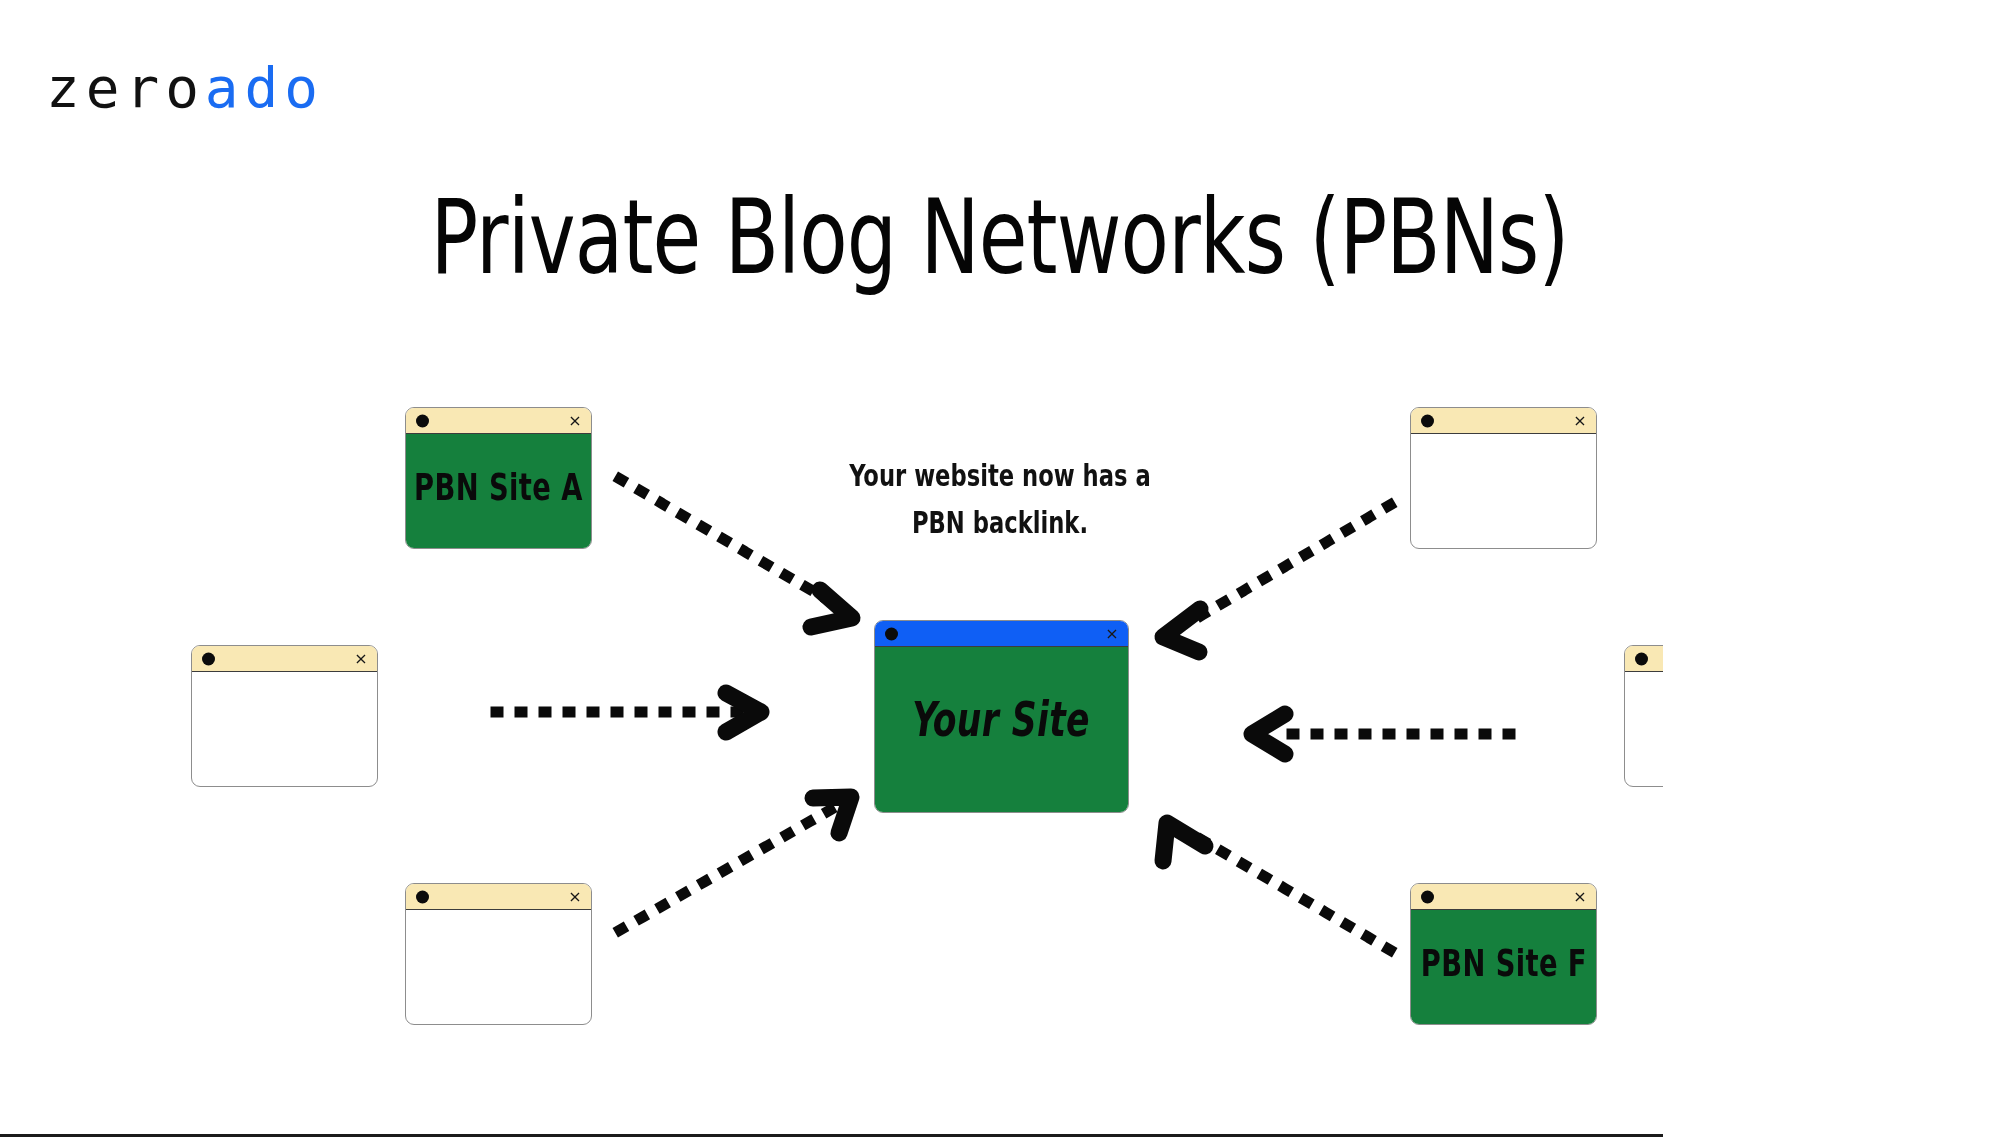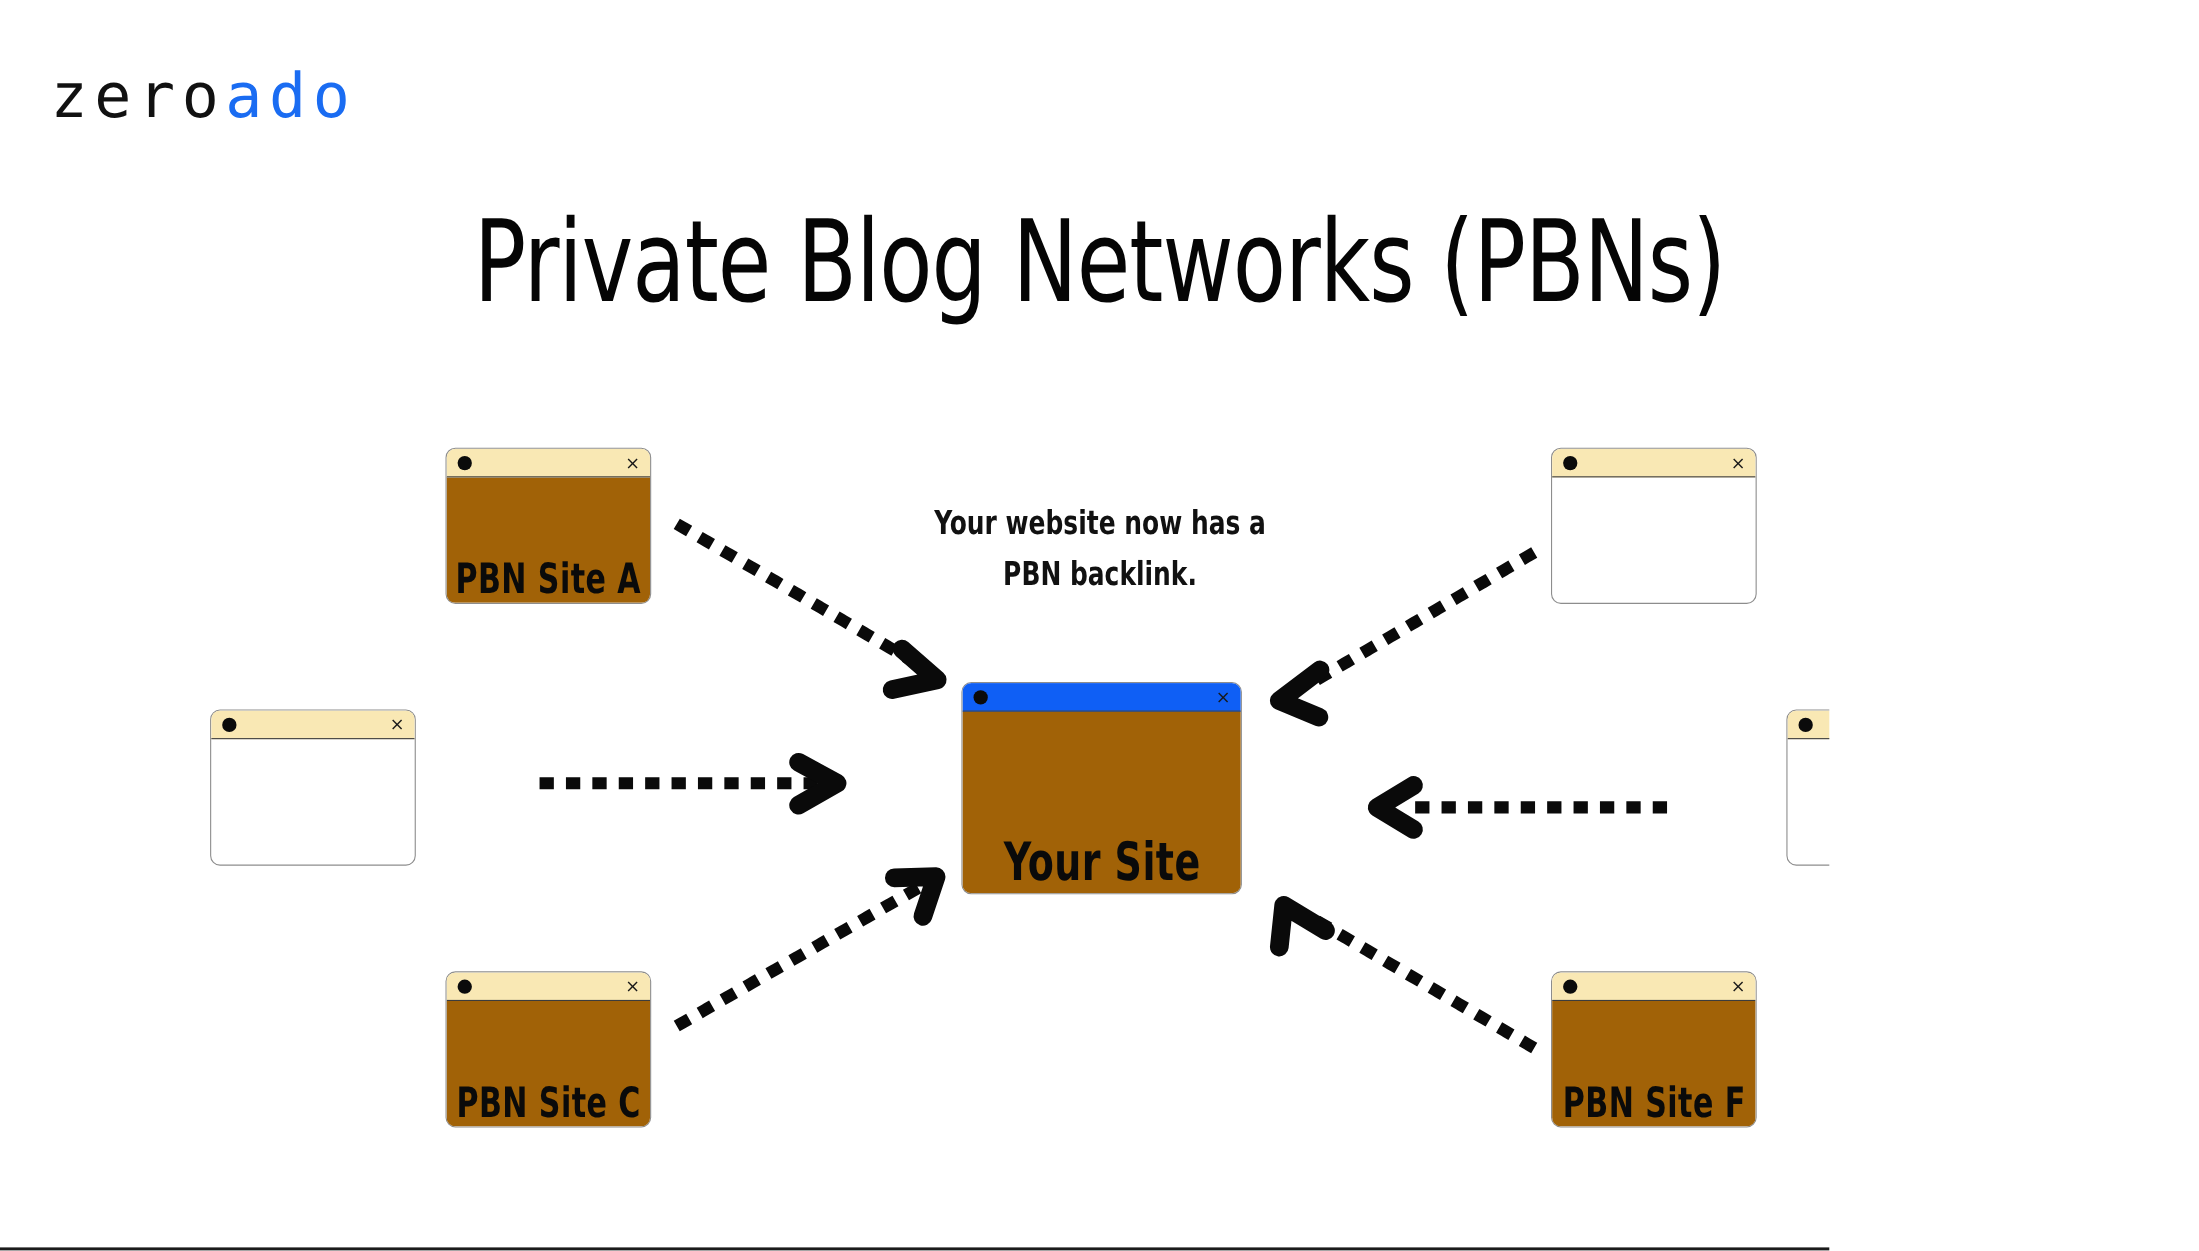--- a/index.html
+++ b/index.html
@@ -106,41 +106,41 @@
     height: 14px;
     color: #181818;
     font-size: 16px;
     line-height: 14px;
     text-align: center;
     font-family: "DejaVu Sans", sans-serif;
   }
   .win-body {
     flex: 1 1 auto;
     display: flex;
-    align-items: flex-end;
+    align-items: center;
     justify-content: center;
-    background: #a16207;
+    background: #15803d;
   }
   .win-label {
     font-family: "DejaVu Sans Condensed", "Liberation Sans Narrow", "Liberation Sans", sans-serif;
     font-weight: 700;
     font-size: 38px;
     color: #0a0a0a;
     white-space: nowrap;
     transform: scaleX(0.8);
     letter-spacing: 0.5px;
   }
   .win-label.big {
     font-size: 48px;
   }
   
   .win-body-inner {
     margin-top: -8px;
   }
-  .win.site-main .win-body-inner { margin-top: -22px; }
+  .win.site-main .win-body-inner { margin-top: -22px; font-style: italic; }
 
   
   #arrows {
     position: absolute;
     left: 0;
     top: 0;
     width: 1999px;
     height: 1137px;
     pointer-events: none;
   }
@@ -234,25 +234,20 @@
       <span class="win-dot"></span>
       <span class="win-close">×</span>
     </div>
   </div>
 
   <div class="win" style="left:405px; top:883px; width:187px; height:142px;">
     <div class="win-bar cream">
       <span class="win-dot"></span>
       <span class="win-close">×</span>
     </div>
-    <div class="win-body">
-      <div class="win-body-inner">
-        <div class="win-label">PBN Site C</div>
-      </div>
-    </div>
   </div>
 
   <div class="win" style="left:1410px; top:407px; width:187px; height:142px;">
     <div class="win-bar cream">
       <span class="win-dot"></span>
       <span class="win-close">×</span>
     </div>
   </div>
 
   <div class="win" style="left:1624px; top:645px; width:187px; height:142px;">

